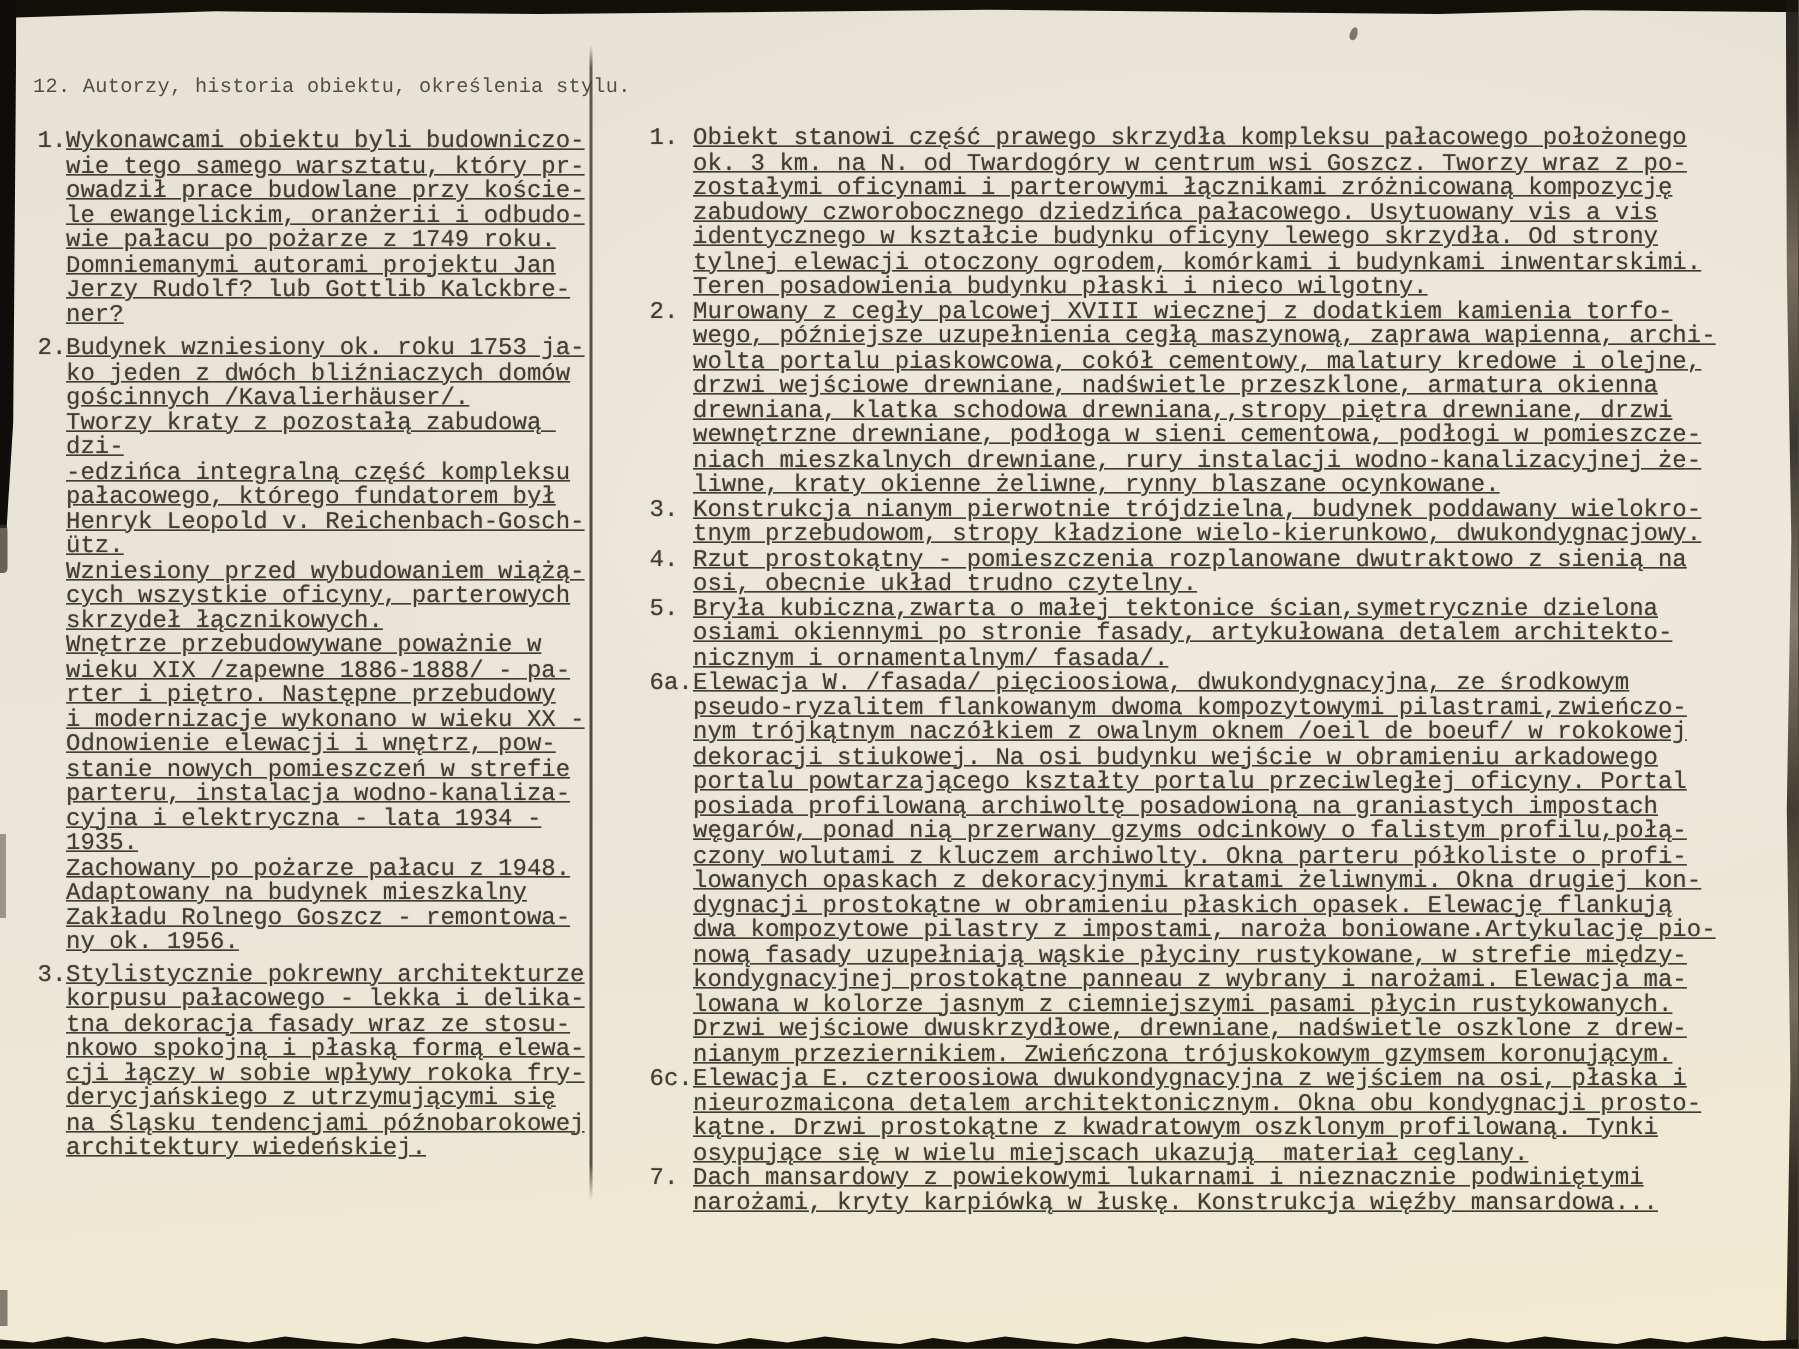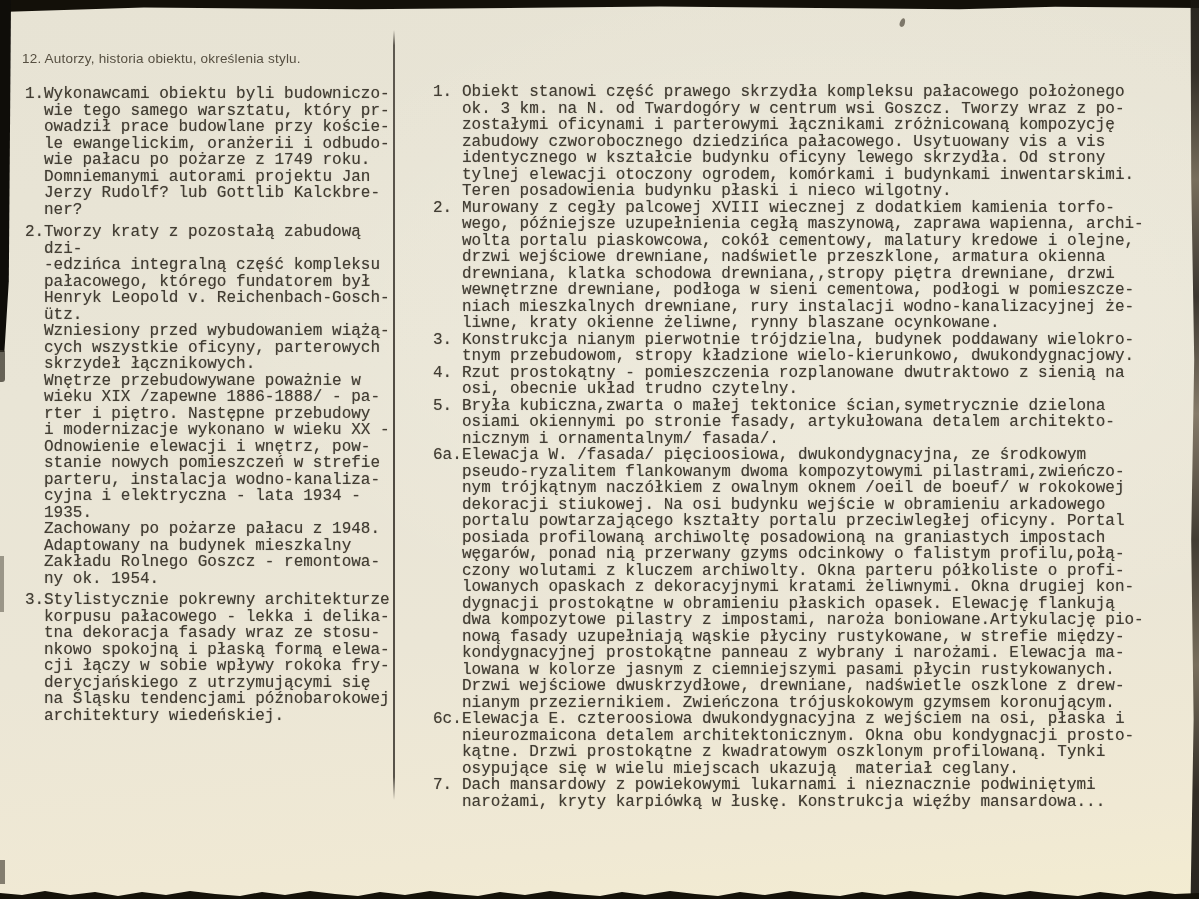--- a/index.html
+++ b/index.html
@@ -9,21 +9,21 @@
     font-family:"Liberation Sans",sans-serif;
   }
   .paper{
     position:absolute;inset:0;
     background:
       radial-gradient(ellipse 900px 500px at 70% 35%, rgba(255,253,244,0.25), rgba(255,253,244,0) 70%),
       linear-gradient(175deg,#e7e3d4 0%, #e9e5d6 40%, #ebe6d6 68%, #f0e9d4 90%, #f3ecd1 100%);
   }
   .form-header{
     position:absolute;
-    font-family:Liberation Sans, sans-serif;
+    font-family:Liberation Mono, monospace;
     font-size:13.5px;color:#564f41;
     white-space:pre;
   }
   .header-left{left:22px;top:51px;letter-spacing:0.2px;}
   .header-right{left:429px;top:47px;letter-spacing:0.7px;}
   .divider{
     position:absolute;left:393px;top:30px;width:2px;height:770px;
     background:linear-gradient(180deg,
       rgba(70,65,57,0) 0%, rgba(70,65,57,0.85) 2%,
       rgba(62,57,49,0.9) 55%, rgba(62,57,49,0.85) 97%, rgba(70,65,57,0) 100%);
@@ -34,21 +34,21 @@
     text-shadow:0 0 0.8px rgba(66,61,51,0.55);
   }
   .col{position:absolute;}
   .col-left{left:25px;top:86px;width:380px;}
   .col-right{left:433px;top:84px;width:730px;}
   .item{display:flex;align-items:flex-start;}
   .num{flex:0 0 auto;white-space:pre;}
   .col-left .num{width:19px;}
   .col-right .num{width:29px;}
   .txt{flex:1 1 auto;}
-  .para{white-space:pre-wrap;}
+  .para{white-space:pre-wrap;text-decoration:underline;}
   .col-left .item-2{margin-top:6px;}
   .col-left .item-3{margin-top:5px;}
   
   .edge-top{
     position:absolute;left:0;top:0;width:100%;height:13px;background:#131009;
     clip-path:polygon(0 0,100% 0,100% 62%,88% 52%,80% 72%,55% 50%,30% 72%,12% 58%,0 92%);
   }
   .edge-left{
     position:absolute;left:0;top:0;width:11px;height:352px;background:#0f0d09;
     clip-path:polygon(0 0,100% 0,80% 80%,40% 100%,0 100%);
@@ -90,41 +90,44 @@
 le ewangelickim, oranżerii i odbudo-
 wie pałacu po pożarze z 1749 roku.
 Domniemanymi autorami projektu Jan
 Jerzy Rudolf? lub Gottlib Kalckbre-
 ner?</div>
       </div>
     </div>
     <div class="item item-2">
       <span class="num">2.</span>
       <div class="txt">
+        <div class="para">Budynek wzniesiony ok. roku 1753 ja-
+ko jeden z dwóch bliźniaczych domów
+gościnnych /Kavalierhäuser/.</div>
         <div class="para">Tworzy kraty z pozostałą zabudową dzi-
 -edzińca integralną część kompleksu
 pałacowego, którego fundatorem był
 Henryk Leopold v. Reichenbach-Gosch-
 ütz.</div>
         <div class="para">Wzniesiony przed wybudowaniem wiążą-
 cych wszystkie oficyny, parterowych
 skrzydeł łącznikowych.</div>
         <div class="para">Wnętrze przebudowywane poważnie w
 wieku XIX /zapewne 1886-1888/ - pa-
 rter i piętro. Następne przebudowy
 i modernizacje wykonano w wieku XX -
 Odnowienie elewacji i wnętrz, pow-
 stanie nowych pomieszczeń w strefie
 parteru, instalacja wodno-kanaliza-
 cyjna i elektryczna - lata 1934 -
 1935.</div>
         <div class="para">Zachowany po pożarze pałacu z 1948.
 Adaptowany na budynek mieszkalny
 Zakładu Rolnego Goszcz - remontowa-
-ny ok. 1954.</div>
+ny ok. 1956.</div>
       </div>
     </div>
     <div class="item item-3">
       <span class="num">3.</span>
       <div class="txt">
         <div class="para">Stylistycznie pokrewny architekturze
 korpusu pałacowego - lekka i delika-
 tna dekoracja fasady wraz ze stosu-
 nkowo spokojną i płaską formą elewa-
 cji łączy w sobie wpływy rokoka fry-

